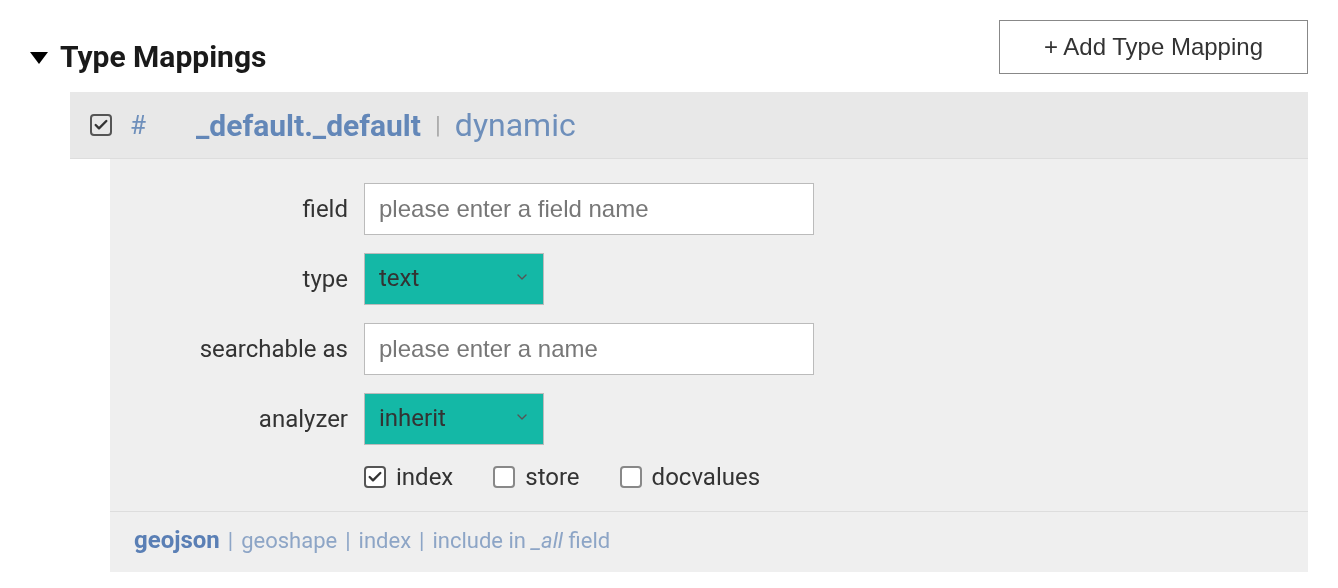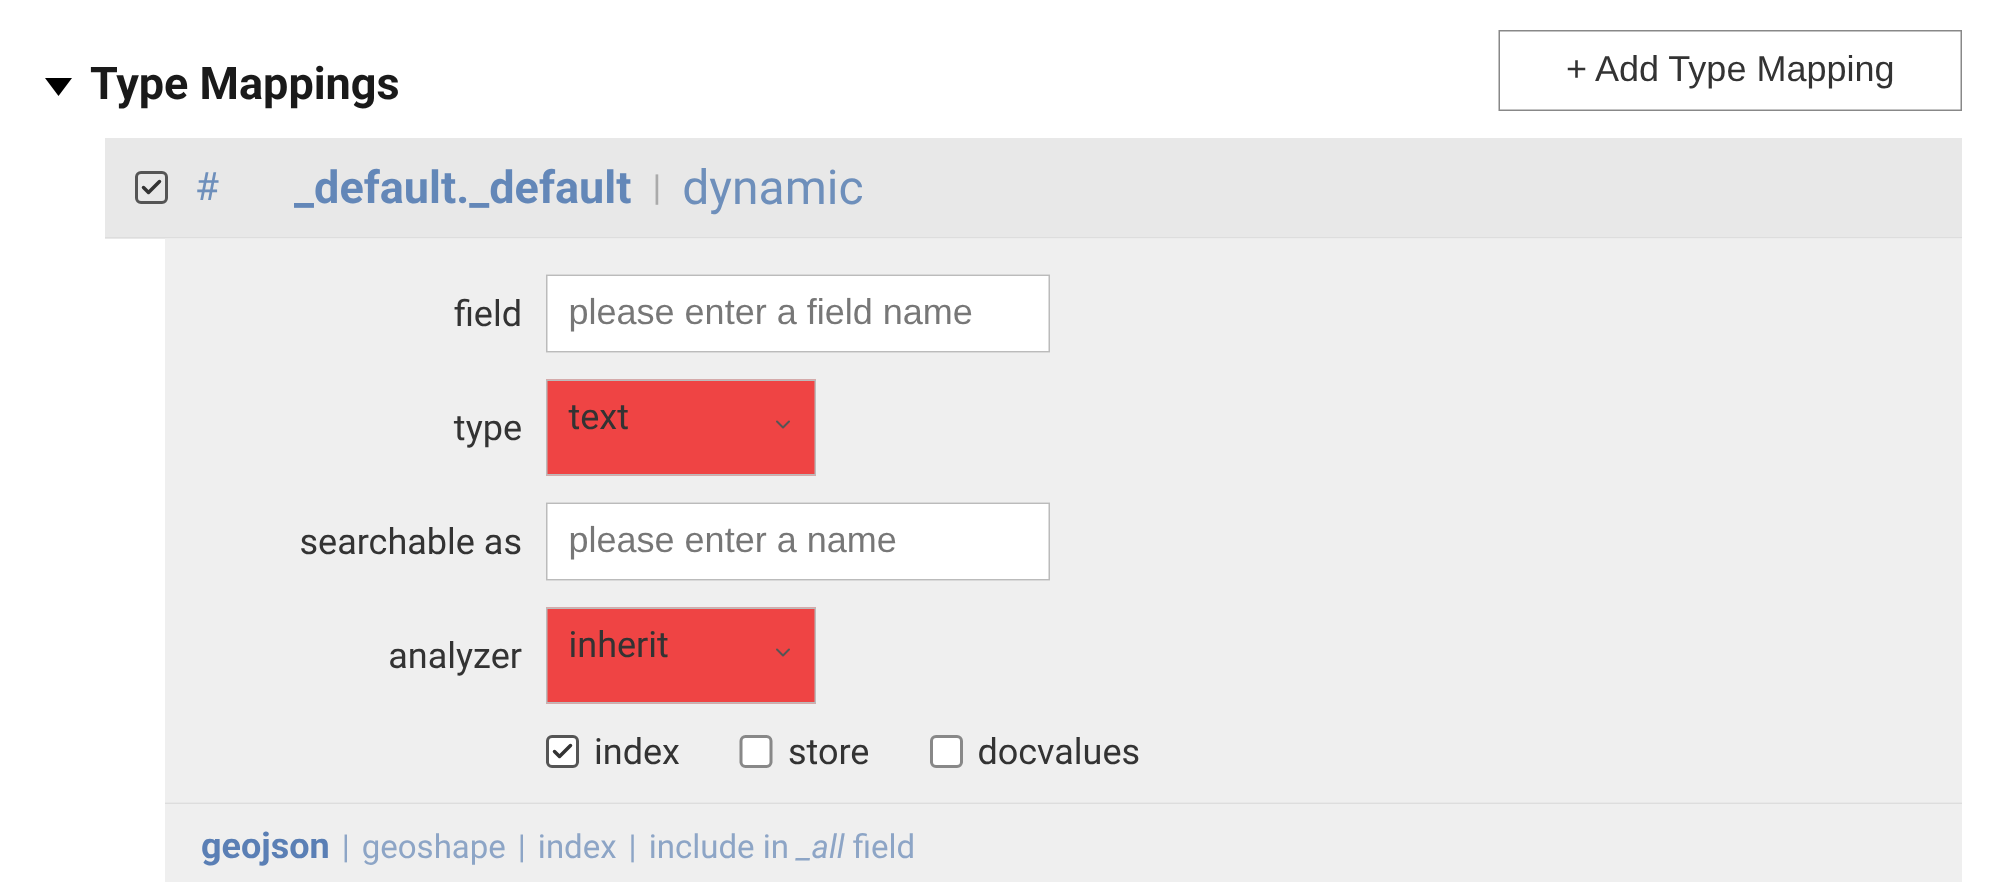--- a/index.html
+++ b/index.html
@@ -116,38 +116,38 @@
       padding-right: 16px;
       font-size: 24px;
       color: #333;
     }
     .text-input {
       border: 1px solid #bbb;
       background: #fff;
       padding: 12px 14px;
       font-size: 24px;
       color: #333;
-      width: 336px;
+      width: 450px;
       height: 52px;
     }
     .text-input::placeholder {
       color: #777;
     }
     .select-wrap {
       position: relative;
       display: inline-block;
     }
     .select-input {
       border: 1px solid #bbb;
-      background: #ef4444;
+      background: #14b8a6;
       padding: 10px 44px 10px 14px;
       font-size: 24px;
       color: #333;
       width: 180px;
-      height: 64px;
+      height: 52px;
       appearance: none;
       -webkit-appearance: none;
       cursor: pointer;
     }
     .select-chevron {
       position: absolute;
       right: 14px;
       top: 50%;
       transform: translateY(-50%);
       pointer-events: none;

